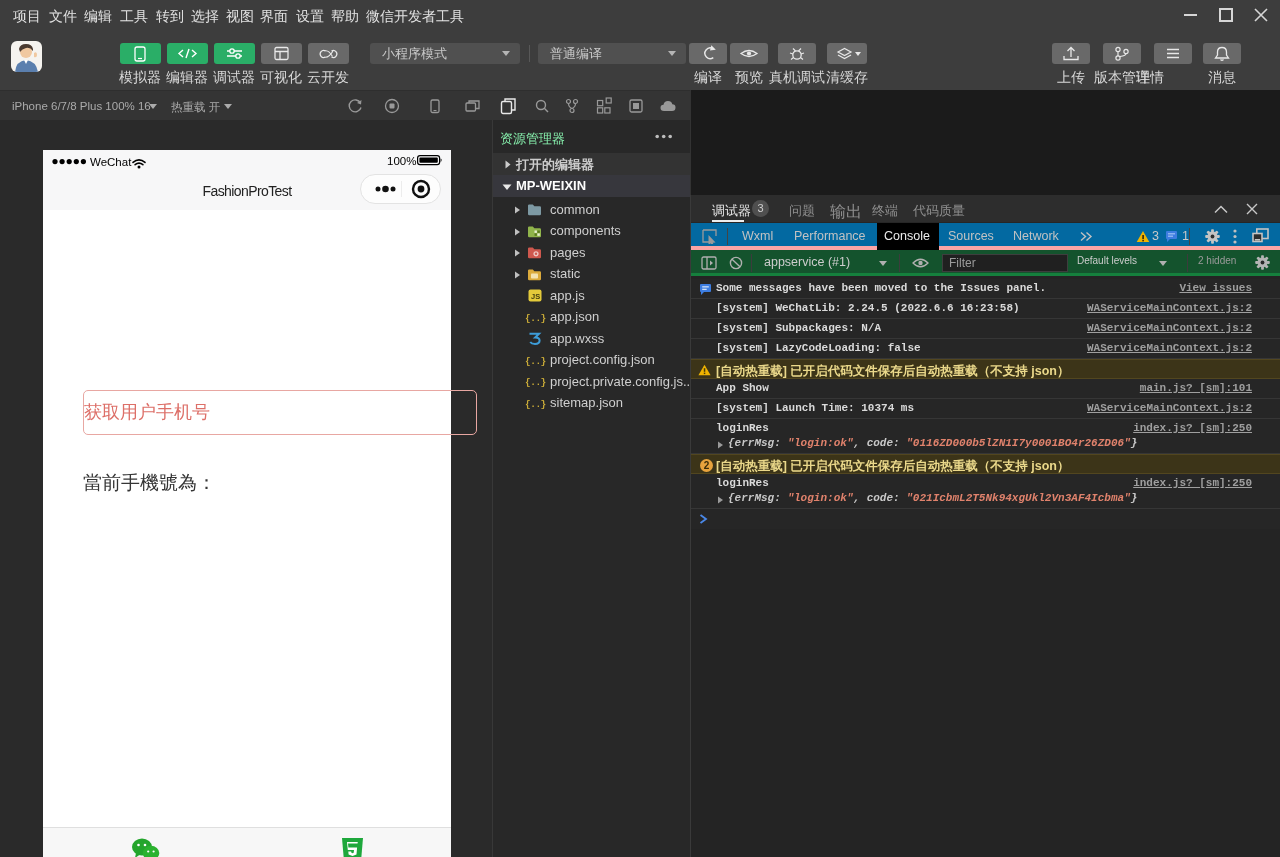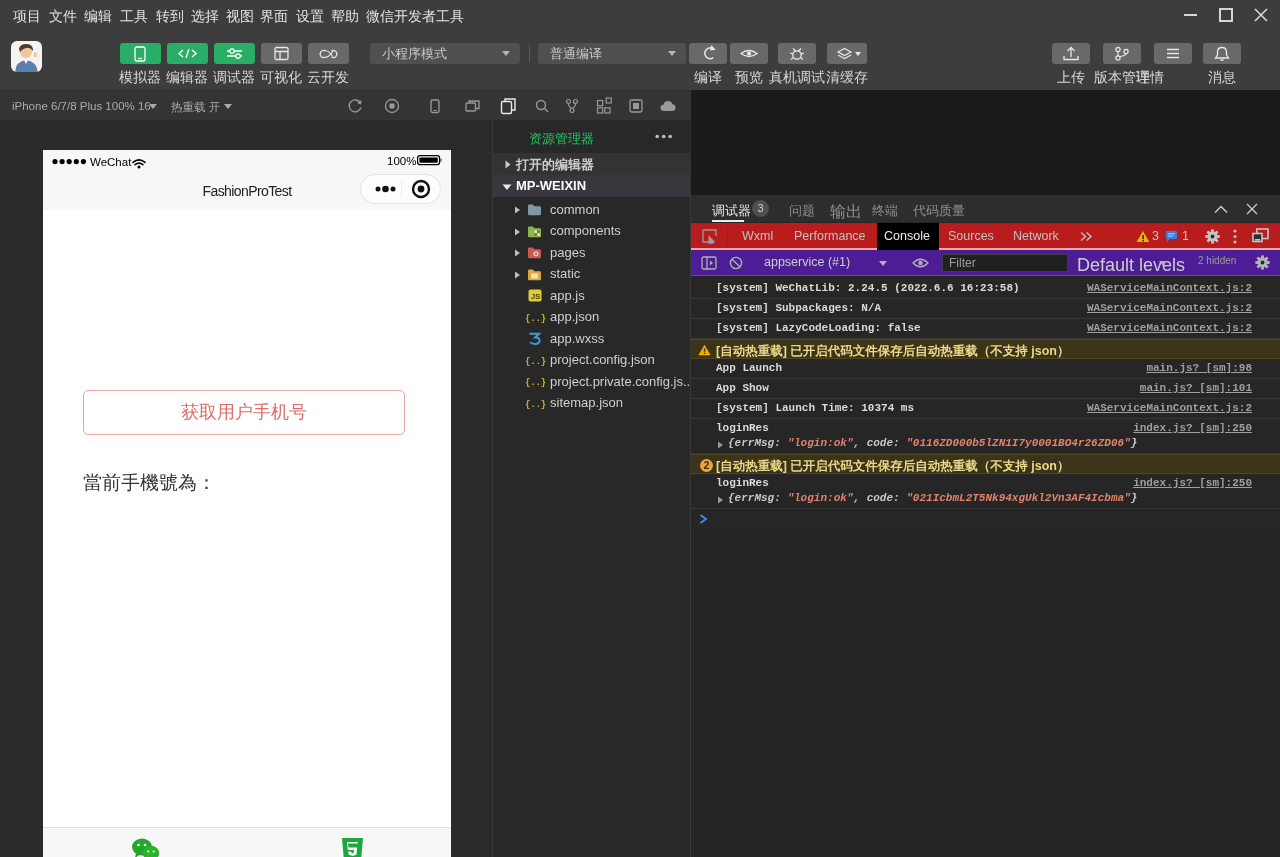--- a/index.html
+++ b/index.html
@@ -17,22 +17,22 @@
 .caret{position:absolute;width:0;height:0;border-left:4px solid transparent;border-right:4px solid transparent;border-top:5px solid #b5b5b5}
 .simbar{left:0;top:90px;width:690px;height:30px;background:#343434;border-top:1px solid #2e2e2e}
 .simtext{position:absolute;top:9px;font-size:11.5px;color:#ababab;white-space:nowrap}
 .simarea{left:0;top:120px;width:496px;height:737px;background:#2a2a2a}
 .phone{position:absolute;left:43px;top:30px;width:408px;height:707px;background:#fff}
 .phead{position:absolute;left:0;top:0;width:408px;height:60px;background:#f7f7f8}
 .explorer{left:492px;top:120px;width:198px;height:737px;background:#282828;border-left:1px solid #383838}
 .darktop{left:690px;top:90px;width:590px;height:105px;background:#1b1b1b;border-left:1px solid #333}
 .debugger{left:690px;top:195px;width:590px;height:662px;background:#242424;border-left:1px solid #3a3a3a}
 .dtitle{position:absolute;left:0;top:0;width:590px;height:28px;background:#2d2d2d;border-bottom:1px solid #262626}
-.dtabs{position:absolute;left:0;top:28px;width:590px;height:27px;background:#b91c1c;border-bottom:2px solid #fca5a5}
-.dtoolbar{position:absolute;left:0;top:55px;width:590px;height:26px;background:#4c1d95;border-bottom:1px solid #15803d}
+.dtabs{position:absolute;left:0;top:28px;width:590px;height:27px;background:#0369a1;border-bottom:4px solid #fca5a5}
+.dtoolbar{position:absolute;left:0;top:55px;width:590px;height:26px;background:#14532d;border-bottom:3px solid #15803d}
 .crow{position:relative;width:590px;border-bottom:1px solid #363636;background:#262626;font-family:"Liberation Mono",monospace;font-size:11px;font-weight:bold;color:#dadada}
 .clink{position:absolute;right:29px;color:#9f9f9f;text-decoration:underline}
 .ctext{position:absolute;left:25px;white-space:nowrap}
 .warnrow{background:#3c3418 !important;border-top:1px solid #52461f;border-bottom:1px solid #52461f !important;color:#ead88a}
 svg{display:block}
 </style></head>
 <body>
 <div class="abs menubar" id="menubar">
 <span class="mi" style="left:13px">项目</span>
 <span class="mi" style="left:49px">文件</span>
@@ -233,42 +233,42 @@
         <svg width="79" height="28">
             <circle cx="17" cy="14" r="2.5" fill="#111"></circle>
             <circle cx="24.5" cy="14" r="3.3" fill="#111"></circle>
             <circle cx="32" cy="14" r="2.5" fill="#111"></circle>
             <path d="M40.5 6 V22" stroke="#ececec" stroke-width="1"></path>
             <circle cx="60" cy="14" r="8" fill="none" stroke="#111" stroke-width="2.4"></circle>
             <circle cx="60" cy="14" r="3.4" fill="#111"></circle>
           </svg>
       </div>
     </div>
-    <div class="abs" style="left:40px;top:240px;width:322px;height:45px;border:1px solid #e8a7a2;border-radius:5px;text-align:center;line-height:43px;font-size:18px;color:#dd6f68">获取用户手机号</div>
+    <div class="abs" style="left:40px;top:240px;width:394px;height:45px;border:1px solid #e8a7a2;border-radius:5px;line-height:43px;font-size:18px;color:#dd6f68">获取用户手机号</div>
     <div class="abs" style="left:40px;top:320px;font-size:19px;color:#353535">當前手機號為：</div>
     <div class="abs" style="left:0;top:677px;width:408px;height:30px;background:#f7f7f7;border-top:1px solid #dfdfdf">
       <svg class="abs" style="left:87px;top:9px" width="32" height="26">
         <ellipse cx="12" cy="10" rx="10" ry="8.6" fill="#24a52c"></ellipse>
         <path d="M6 16 L5 21 L10 17.5 Z" fill="#24a52c"></path>
         <circle cx="8.5" cy="8" r="1.3" fill="#fff"></circle>
           <circle cx="15" cy="8" r="1.3" fill="#fff"></circle>
         <ellipse cx="21" cy="16" rx="8.3" ry="7.2" fill="#2bb22f"></ellipse>
         <path d="M26 21.5 L27.5 25.5 L22.5 22.8 Z" fill="#2bb22f"></path>
         <circle cx="18.2" cy="14.5" r="1.1" fill="#fff"></circle>
           <circle cx="23.6" cy="14.5" r="1.1" fill="#fff"></circle>
       </svg>
       <svg class="abs" style="left:298px;top:10px" width="24" height="26">
         <path d="M1 0 H22 L20.2 21 L11.5 24 L2.8 21 Z" fill="#1ea83c"></path>
         <path d="M16.5 5.5 H7 L7.4 9.5 H16.1 L15.5 16.5 L11.5 18 L7.6 16.5 L7.3 13.5 H10.2 L10.4 14.7 L11.5 15.2 L12.7 14.7 L13 12 H6.8 L6 4 H16.8 Z" fill="#fff"></path>
       </svg>
     </div>
   </div>
 </div>
 <div class="abs explorer" id="explorer">
-<span class="abs" style="left:36px;top:10px;font-size:13px;color:#22c55e">资源管理器</span>
+<span class="abs" style="left:7px;top:10px;font-size:13px;color:#86efac">资源管理器</span>
 <svg class="abs" style="left:162px;top:14px" width="18" height="6">
       <circle cx="2.2" cy="2.5" r="1.8" fill="#bdbdbd"></circle>
       <circle cx="8.7" cy="2.5" r="1.8" fill="#bdbdbd"></circle>
       <circle cx="15.2" cy="2.5" r="1.8" fill="#bdbdbd"></circle>
     </svg>
 <div class="abs" style="left:0;top:33px;width:198px;height:22px;background:#333333">
   <svg class="abs" style="left:11px;top:7px" width="8" height="9">
         <path d="M1.5 0.5 L6.5 4.5 L1.5 8.5 Z" fill="#cccccc"></path>
       </svg>
   <span class="abs" style="left:23px;top:3px;font-size:13px;font-weight:bold;color:#cccccc">打开的编辑器</span>
@@ -445,65 +445,70 @@
       </svg>
   <div class="abs" style="left:60px;top:4px;width:1px;height:18px;background:#3c3c3c"></div>
   <span class="abs" style="left:73px;top:5px;font-size:12.5px;color:#cdcdcd">appservice (#1)</span>
   <span class="caret" style="left:188px;top:11px;border-top-color:#b0b0b0"></span>
   <div class="abs" style="left:208px;top:4px;width:1px;height:18px;background:#3c3c3c"></div>
   <svg class="abs" style="left:221px;top:7px" width="17" height="12">
         <path d="M1 6 Q8.5 -1.5 16 6 Q8.5 13.5 1 6 Z" fill="none" stroke="#b0b0b0" stroke-width="1.3"></path>
         <circle cx="8.5" cy="6" r="2.2" fill="#b0b0b0"></circle>
       </svg>
   <div class="abs" style="left:251px;top:4px;width:126px;height:18px;background:#202020;border:1px solid #3e3e3e;color:#9b9b9b;font-size:12px;line-height:16px;padding-left:6px">Filter</div>
-  <span class="abs" style="left:386px;top:5px;font-size:18px;color:#cdcdcd">Default levels</span>
+  <span class="abs" style="left:386px;top:5px;font-size:10px;color:#cdcdcd">Default levels</span>
   <span class="caret" style="left:468px;top:11px;border-top-color:#b0b0b0"></span>
   <div class="abs" style="left:496px;top:4px;width:1px;height:18px;background:#3c3c3c"></div>
   <span class="abs" style="left:507px;top:5px;font-size:10px;color:#9b9b9b">2 hidden</span>
   <svg class="abs" style="left:564px;top:5px" width="15" height="15">
         <g fill="#b4b4b4">
           <circle cx="7.5" cy="7.5" r="5"></circle>
           <rect x="6.1" y="0.2" width="2.8" height="3.2" rx="0.8"></rect>
           <rect x="6.1" y="0.2" width="2.8" height="3.2" rx="0.8" transform="rotate(45 7.5 7.5)"></rect>
           <rect x="6.1" y="0.2" width="2.8" height="3.2" rx="0.8" transform="rotate(90 7.5 7.5)"></rect>
           <rect x="6.1" y="0.2" width="2.8" height="3.2" rx="0.8" transform="rotate(135 7.5 7.5)"></rect>
           <rect x="6.1" y="0.2" width="2.8" height="3.2" rx="0.8" transform="rotate(180 7.5 7.5)"></rect>
           <rect x="6.1" y="0.2" width="2.8" height="3.2" rx="0.8" transform="rotate(225 7.5 7.5)"></rect>
           <rect x="6.1" y="0.2" width="2.8" height="3.2" rx="0.8" transform="rotate(270 7.5 7.5)"></rect>
           <rect x="6.1" y="0.2" width="2.8" height="3.2" rx="0.8" transform="rotate(315 7.5 7.5)"></rect>
         </g>
         <circle cx="7.5" cy="7.5" r="1.9" fill="#282828"></circle>
       </svg>
 </div>
 <div id="console" style="position:absolute;left:0;top:84px;width:590px">
 <div class="crow" style="height:20px">
+  <svg class="abs" style="left:8px;top:4px" width="13" height="13">
+          <path d="M1 2 Q1 1 2 1 H11 Q12 1 12 2 V8 Q12 9 11 9 H5 L2 12 V9 Q1 9 1 8 Z" fill="#3d7de0"></path>
+          <rect x="3.2" y="3.2" width="6.6" height="1.3" fill="#cfe0f8"></rect>
+          <rect x="3.2" y="5.7" width="4.5" height="1.3" fill="#cfe0f8"></rect>
+        </svg>
+  <span class="ctext" style="top:3px">Some messages have been moved to the Issues panel.</span>
+  <span class="clink" style="top:3px">View issues</span>
+</div>
+<div class="crow" style="height:20px">
   <span class="ctext" style="top:3px">[system] WeChatLib: 2.24.5 (2022.6.6 16:23:58)</span>
   <span class="clink" style="top:3px">WAServiceMainContext.js:2</span>
 </div>
 <div class="crow" style="height:20px">
   <span class="ctext" style="top:3px">[system] Subpackages: N/A</span>
   <span class="clink" style="top:3px">WAServiceMainContext.js:2</span>
 </div>
 <div class="crow" style="height:20px">
   <span class="ctext" style="top:3px">[system] LazyCodeLoading: false</span>
   <span class="clink" style="top:3px">WAServiceMainContext.js:2</span>
 </div>
 <div class="crow warnrow" style="height:20px">
   <svg class="abs" style="left:7px;top:4px" width="13" height="12">
           <path d="M6.5 0.8 L12.6 11.3 H0.4 Z" fill="#f0b400"></path>
           <rect x="5.8" y="4.2" width="1.5" height="3.6" fill="#4a3b07"></rect>
           <rect x="5.8" y="8.6" width="1.5" height="1.5" fill="#4a3b07"></rect>
         </svg>
   <span class="ctext" style="top:3px;font-family:'Liberation Sans';font-weight:bold;font-size:12.5px">[自动热重载] 已开启代码文件保存后自动热重载（不支持 json）</span>
 </div>
 <div class="crow" style="height:20px">
-  <span class="ctext" style="top:3px">App Launch</span>
-  <span class="clink" style="top:3px">main.js? [sm]:98</span>
-</div>
-<div class="crow" style="height:20px">
   <span class="ctext" style="top:3px">App Show</span>
   <span class="clink" style="top:3px">main.js? [sm]:101</span>
 </div>
 <div class="crow" style="height:20px">
   <span class="ctext" style="top:3px">[system] Launch Time: 10374 ms</span>
   <span class="clink" style="top:3px">WAServiceMainContext.js:2</span>
 </div>
 <div class="crow" style="height:35px">
   <span class="ctext" style="top:3px">loginRes</span>
   <span class="clink" style="top:3px">index.js? [sm]:250</span>

